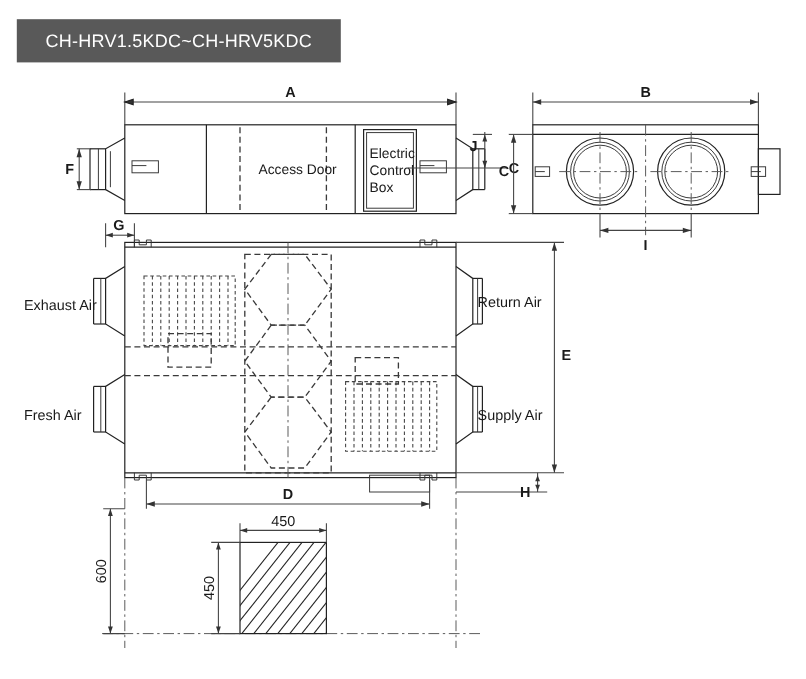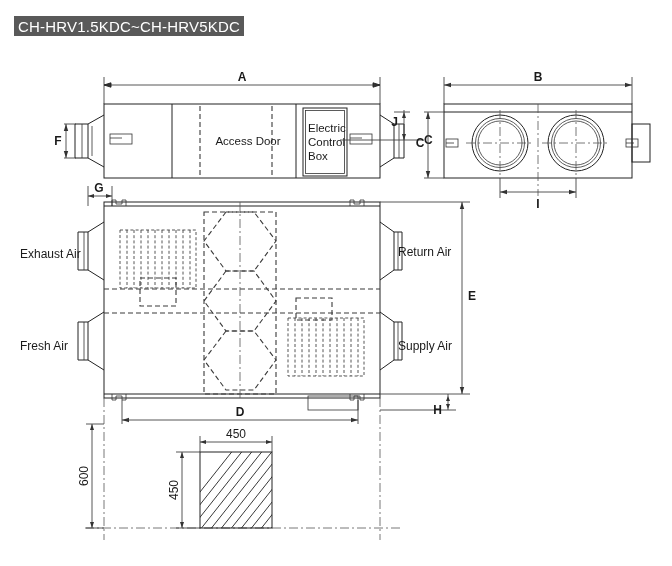--- a/index.html
+++ b/index.html
@@ -3,21 +3,21 @@
 <meta charset="utf-8">
 <style>
   html,body{margin:0;padding:0;background:#ffffff;}
   body{width:672px;height:566px;position:relative;overflow:hidden;
        font-family:"Liberation Sans", sans-serif;}
   #root{position:absolute;left:0;top:0;width:672px;height:566px;}
 
   
   #title-bar{
     position:absolute;left:14px;top:16px;
-    height:20px;padding:0 4px;
+    height:36px;padding:0 24px;
     display:flex;align-items:center;
     background:#595959;
     color:#ffffff;
     font-size:15px;
     letter-spacing:.2px;
     white-space:nowrap;
   }
 
   
   #drawing{position:absolute;left:0;top:0;width:672px;height:566px;}

